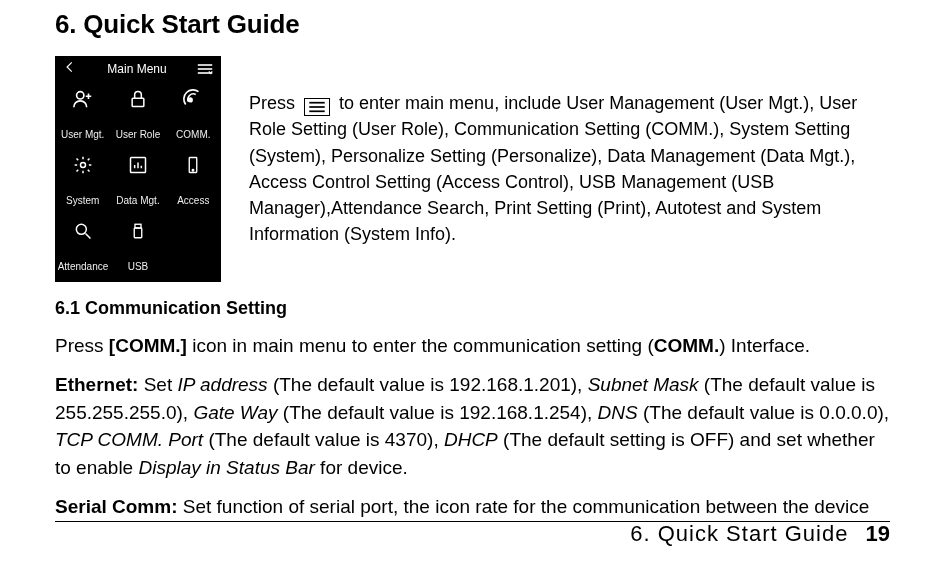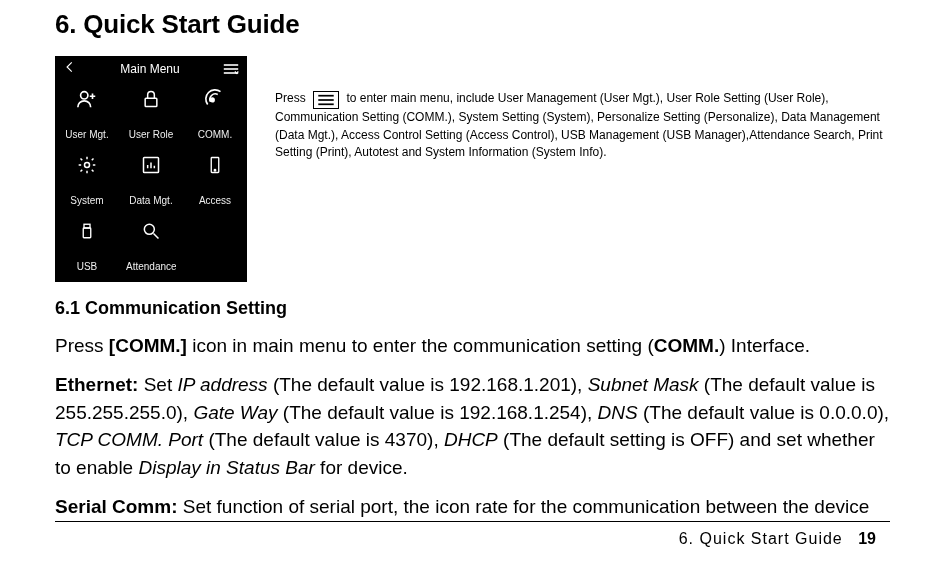--- a/index.html
+++ b/index.html
@@ -27,21 +27,21 @@
     letter-spacing: -0.2px;
   }
   .intro-row {
     display: flex;
     align-items: flex-start;
     gap: 28px;
   }
 
   
   .phone {
-    width: 192px;
+    width: 166px;
     background: #000;
     color: #fff;
     font-size: 10px;
     position: relative;
     flex: 0 0 auto;
     padding-bottom: 2px;
   }
   .phone .topbar {
     display: flex;
     align-items: center;
@@ -79,21 +79,21 @@
   .cell .lbl {
     font-size: 10px;
     color: #eee;
     text-align: center;
     white-space: nowrap;
     overflow: hidden;
     max-width: 50px;
   }
 
   .intro-text {
-    font-size: 12px;
+    font-size: 18px;
     line-height: 1.45;
     padding-top: 34px;
   }
   .inline-menu-icon {
     display: inline-block;
     vertical-align: -4px;
     margin: 0 4px;
     border: 1.5px solid #000;
     padding: 2px 3px;
     line-height: 0;
@@ -114,23 +114,23 @@
 
   .footer-rule {
     position: absolute;
     left: 55px;
     right: 55px;
     bottom: 46px;
     border-top: 1.5px solid #000;
   }
   .footer {
     position: absolute;
-    right: 69px;
+    right: 55px;
     bottom: 18px;
-    font-size: 16px;
+    font-size: 22px;
     letter-spacing: 1px;
   }
   .footer .pn { font-weight: 700; margin-left: 10px; letter-spacing: 0; }
 </style>
 </head>
 <body>
 
 <div class="page">
   <h1 class="section-title">6. Quick Start Guide</h1>
 
@@ -205,35 +205,35 @@
           <span class="ic">
             <svg width="18" height="20" viewBox="0 0 24 24" fill="none" stroke="#fff" stroke-width="1.8">
                 <rect x="7" y="2" width="10" height="20" rx="1"></rect>
                 <circle cx="12" cy="19" r="1" fill="#fff"></circle>
               </svg>
           </span>
           <span class="lbl">Access</span>
         </div>
         <div class="cell">
           <span class="ic">
+            <svg width="20" height="20" viewBox="0 0 24 24" fill="none" stroke="#fff" stroke-width="1.8">
+                <circle cx="10" cy="10" r="6"></circle>
+                <path d="M15 15l6 6"></path>
+              </svg>
+          </span>
+          <span class="lbl">Attendance</span>
+        </div>
+        <div class="cell">
+          <span class="ic">
             <svg width="18" height="20" viewBox="0 0 24 24" fill="none" stroke="#fff" stroke-width="1.8">
                 <rect x="8" y="3" width="8" height="5"></rect>
                 <rect x="7" y="8" width="10" height="13" rx="1"></rect>
               </svg>
           </span>
           <span class="lbl">USB</span>
-        </div>
-        <div class="cell">
-          <span class="ic">
-            <svg width="20" height="20" viewBox="0 0 24 24" fill="none" stroke="#fff" stroke-width="1.8">
-                <circle cx="10" cy="10" r="6"></circle>
-                <path d="M15 15l6 6"></path>
-              </svg>
-          </span>
-          <span class="lbl">Attendance</span>
         </div>
       </div>
     </div>
 
     <div class="intro-text">
       <span>Press</span>
       <span class="inline-menu-icon">
         <svg width="18" height="12" viewBox="0 0 20 14" fill="none" stroke="#000" stroke-width="2">
           <line x1="1" y1="2" x2="19" y2="2"></line>
             <line x1="1" y1="7" x2="19" y2="7"></line>

